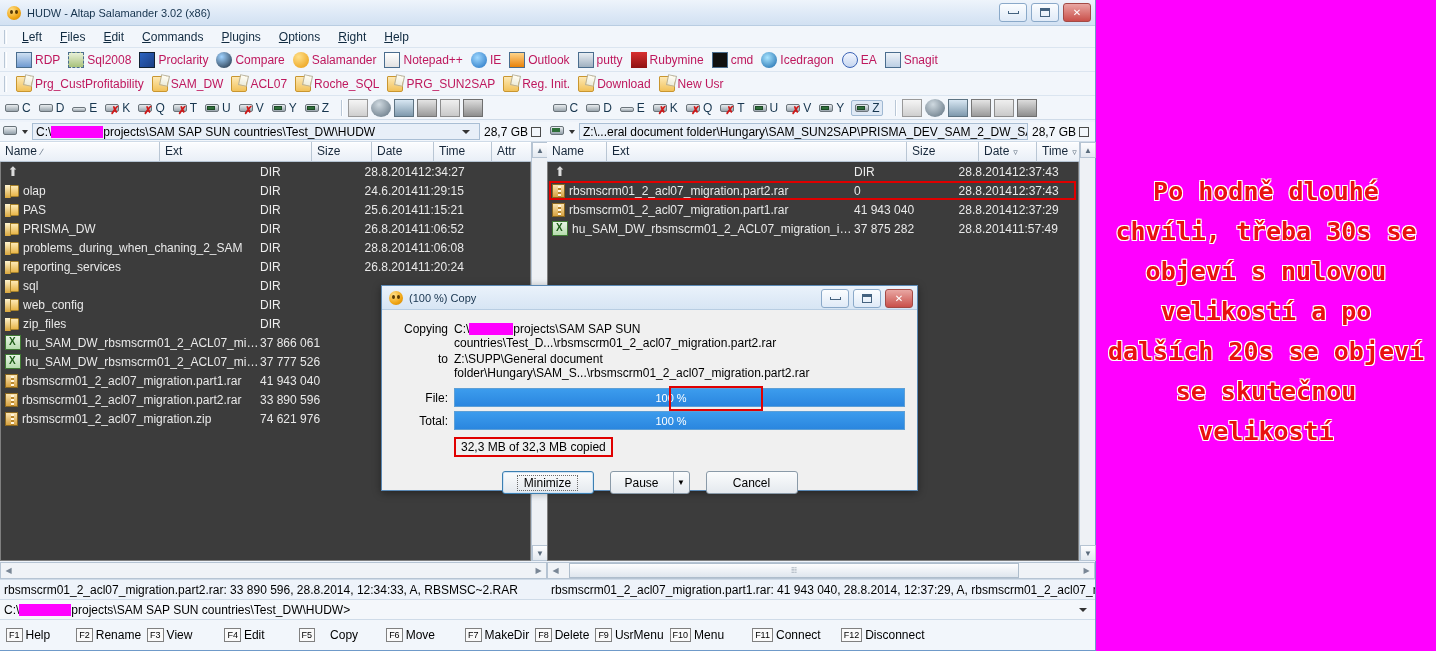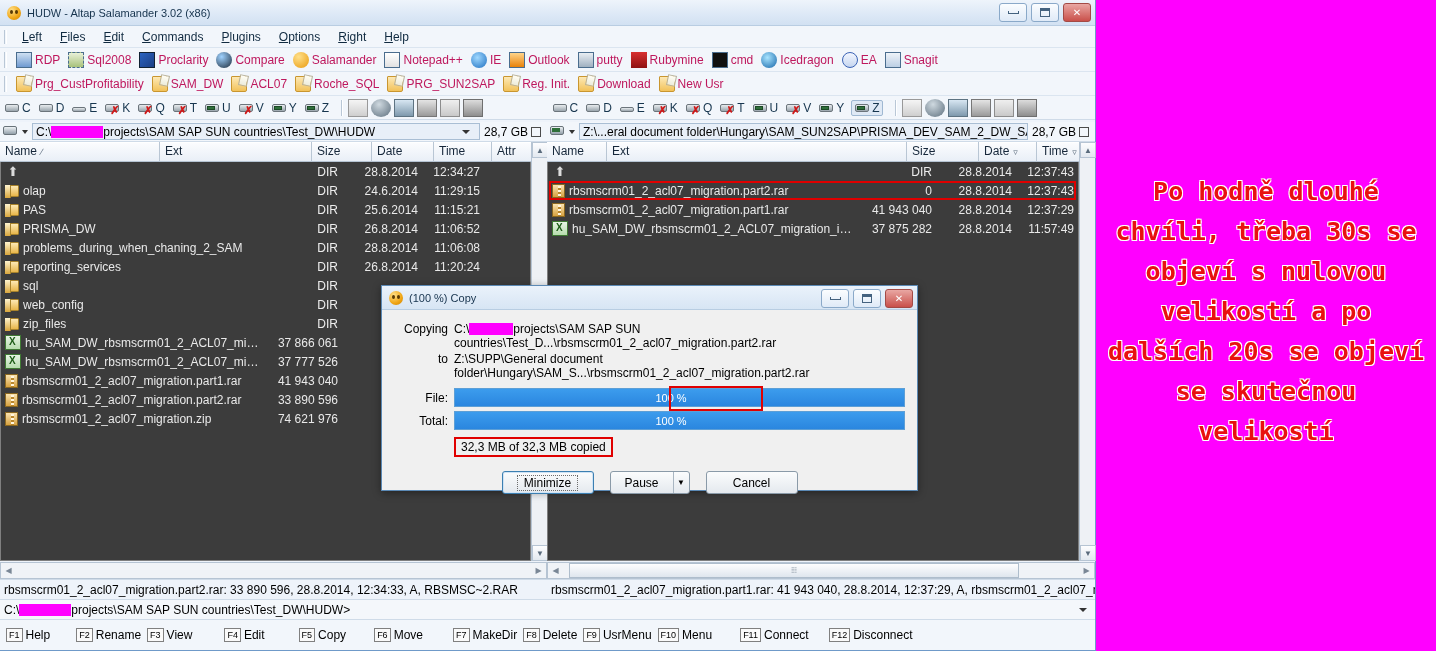--- a/index.html
+++ b/index.html
@@ -143,23 +143,23 @@
   .fico.dir:after {
     content:""; position:absolute; left:-1px; top:-1px; width:5px; height:13px;
     background:linear-gradient(#fff4cf,#d9a63c); border-right:1px solid #a8832c;
   }
   .fico.xls { background:linear-gradient(#e7f4e4,#b7dcae); border:1px solid #3f7a33; }
   .fico.xls:after { content:"X"; position:absolute; left:3px; top:0; font-size:10px; color:#1d5c16; font-weight:bold; }
   .fico.rar { width:13px; height:14px; background:linear-gradient(#fae3b0,#d6a13f); border:1px solid #8a6720; }
   .fico.rar:after { content:""; position:absolute; left:5px; top:1px; width:3px; height:11px;
                     background:repeating-linear-gradient(#fff6df 0 2px,#b9862c 2px 4px); }
   .fname { flex:1; overflow:hidden; text-overflow:ellipsis; }
-  .fsize { width:86px; text-align:right; padding-right:8px; }
+  .fsize { width:86px; text-align:left; padding-right:8px; }
   .fdate { width:72px; text-align:right; }
-  .ftime { width:66px; text-align:right; padding-right:4px; }
+  .ftime { width:66px; padding-right:4px; }
   .fattr { width:46px; }
   .dir-txt { color:#ededed; }
   .redbox { position:absolute; left:1px; right:2px; top:0; bottom:0; border:2px solid #e00000; pointer-events:none; }
 
   .vscroll {
     position:absolute; right:0; top:20px; bottom:38px; width:16px;
     background:#eef1f5; border-left:1px solid #b6c4d3;
   }
   .vs-btn { width:16px; height:16px; display:flex; align-items:center; justify-content:center;
             background:linear-gradient(#fdfdfe,#e3e9f0); border:1px solid #b6c4d3; font-size:8px; color:#5a6b7c; }
@@ -779,21 +779,21 @@
           <span>Rename</span>
         </div>
       <div class="fk">
           <span class="tag">F3</span>
           <span>View</span>
         </div>
       <div class="fk" style="margin-left:26px;">
           <span class="tag">F4</span>
           <span>Edit</span>
         </div>
-      <div class="fk" style="margin-left:28px;">
+      <div class="fk" style="margin-left:28px;gap:12px;">
           <span class="tag">F5</span>
           <span>Copy</span>
         </div>
       <div class="fk" style="margin-left:22px;">
           <span class="tag">F6</span>
           <span>Move</span>
         </div>
       <div class="fk" style="margin-left:24px;">
           <span class="tag">F7</span>
           <span>MakeDir</span>

